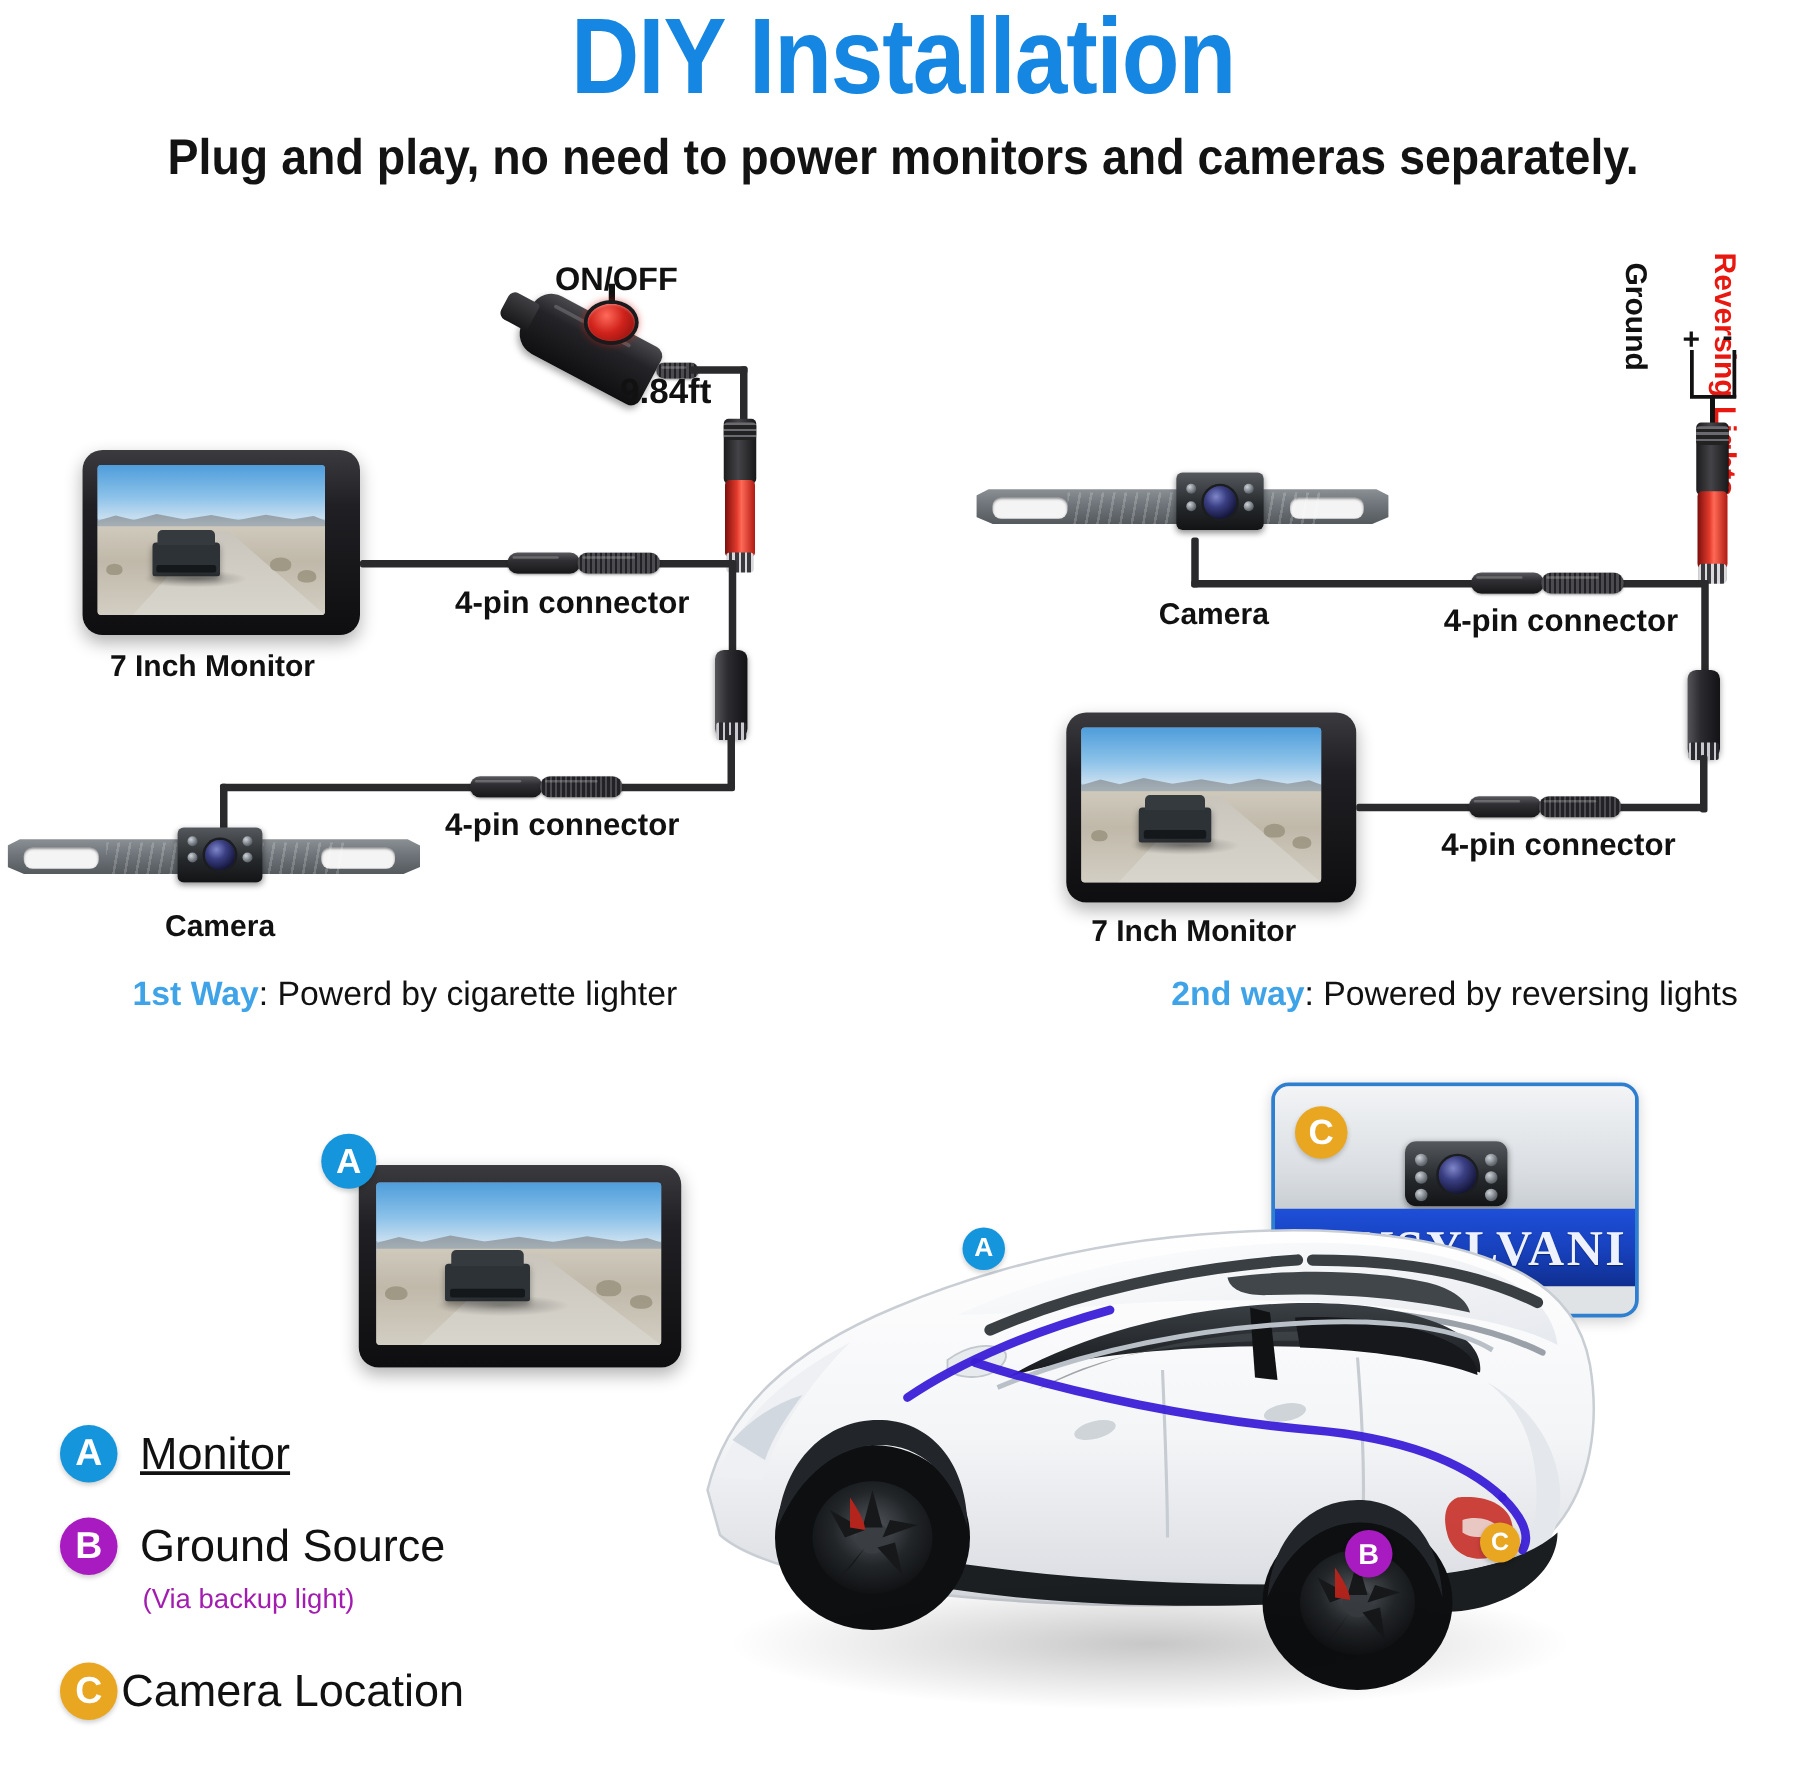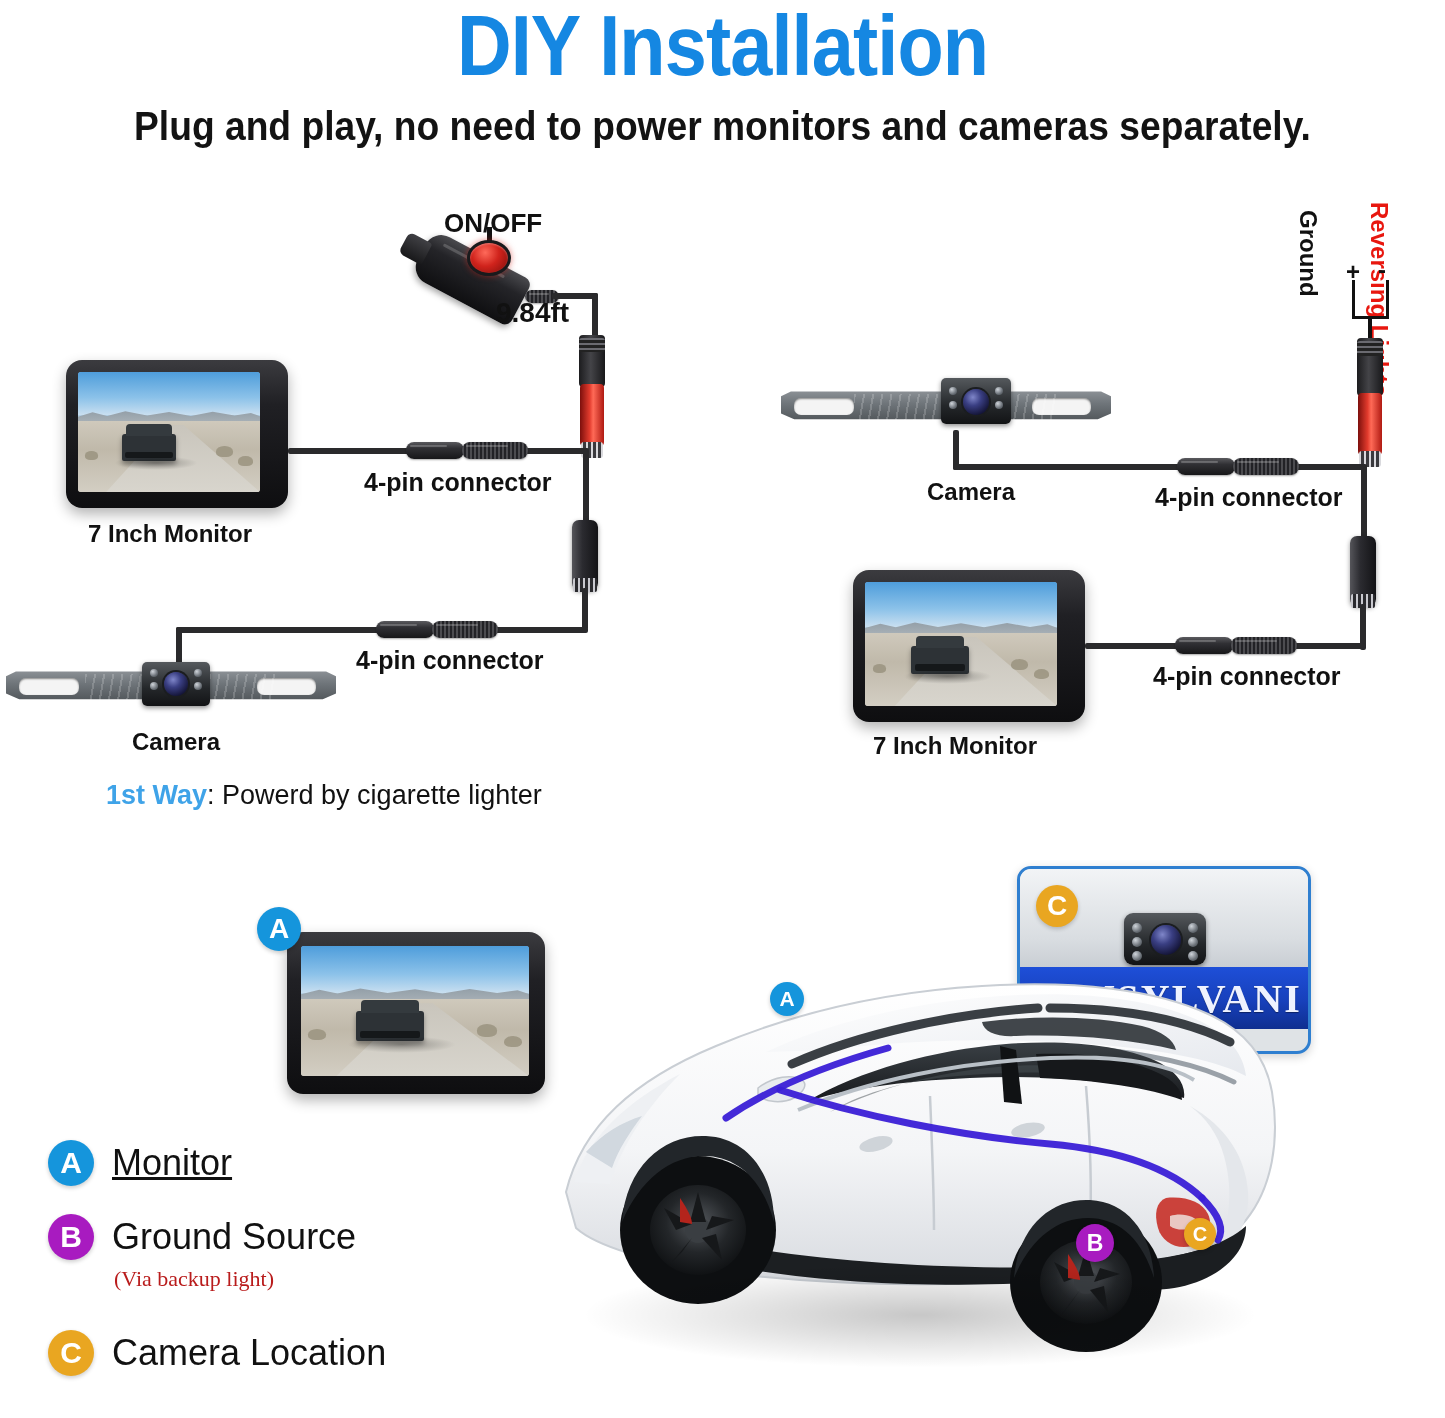--- a/index.html
+++ b/index.html
@@ -111,21 +111,21 @@
      transform:rotate(90deg);transform-origin:0 0;font-size:24px;}
   .caption{position:absolute;font-size:27px;color:#111;white-space:nowrap;}
   .caption b{color:#3FA3E8;font-weight:bold;}
   .pm{position:absolute;font-size:24px;font-weight:bold;color:#111;}
 
   
   .badge{position:absolute;border-radius:50%;display:flex;align-items:center;
      justify-content:center;color:#fff;font-weight:bold;box-shadow:0 2px 4px rgba(0,0,0,.2);}
   .legrow{position:absolute;}
   .legtxt{position:absolute;font-size:36px;color:#111;white-space:nowrap;}
-  .legsub{position:absolute;font-size:22px;color:#b91c1c;white-space:nowrap;font-family:Liberation Serif, serif;}
+  .legsub{position:absolute;font-size:22px;color:#a21caf;white-space:nowrap;}
 
   
   #carwrap{position:absolute;left:530px;top:930px;width:790px;height:480px;}
   .carshadow{position:absolute;left:40px;top:330px;width:700px;height:110px;
      background:radial-gradient(ellipse at 50% 50%,rgba(0,0,0,.22) 0%,rgba(0,0,0,0) 68%);}
 
   
   .inset{position:absolute;border:3px solid #2f7fd0;border-radius:14px;overflow:hidden;
      box-shadow:0 3px 10px rgba(0,0,0,.18);background:#dfe3e6;}
   .plateblue{position:absolute;left:0;right:0;bottom:12%;height:34%;
@@ -271,20 +271,23 @@
       <div class="bush" style="left:4%;top:66%;width:7%;height:7%;"></div>
     </div>
   </div>
   <div class="lbl lbl-dev" style="left:148px;top:552px;">7 Inch Monitor</div>
 
   <div class="wire wire-h abs" style="left:360px;top:463px;width:280px;"></div>
   <div class="barrel" style="left:450px;top:457px;width:58px;"></div>
   <div class="barrel ribs" style="left:506px;top:457px;width:66px;"></div>
   <div class="lbl lbl-pin" style="left:428px;top:482px;">4-pin connector</div>
 
+  <div class="caption" style="left:212px;top:600px;">
+    <b>2nd way</b><span>: Powered by reversing lights</span>
+  </div>
 </div>
 
 <div class="monitor" style="left:287px;top:932px;width:258px;height:162px;">
   <div class="screen" style="left:14px;top:14px;right:16px;bottom:18px;">
     <div class="sky"></div>
       <div class="mtn"></div>
       <div class="ground"></div>
       <div class="road"></div>
     <div class="suv" style="left:24%;top:50%;width:30%;height:23%;"></div>
     <div class="shadowblob" style="left:20%;top:69%;width:48%;height:13%;"></div>
@@ -434,15 +437,15 @@
   </div>
 
   <div class="legrow" style="left:0;top:74px;">
     <div class="badge" style="left:8px;top:10px;width:46px;height:46px;font-size:30px;background:#A81BC0;">B</div>
     <div class="legtxt" style="left:72px;top:12px;">Ground Source</div>
     <div class="legsub" style="left:74px;top:62px;">(Via backup light)</div>
   </div>
 
   <div class="legrow" style="left:0;top:190px;">
     <div class="badge" style="left:8px;top:10px;width:46px;height:46px;font-size:30px;background:#E9A621;">C</div>
-    <div class="legtxt" style="left:72px;top:12px;">Camera Location</div>
+    <div class="legtxt" style="left:57px;top:12px;">Camera Location</div>
   </div>
 </div>
 
 </body></html>

